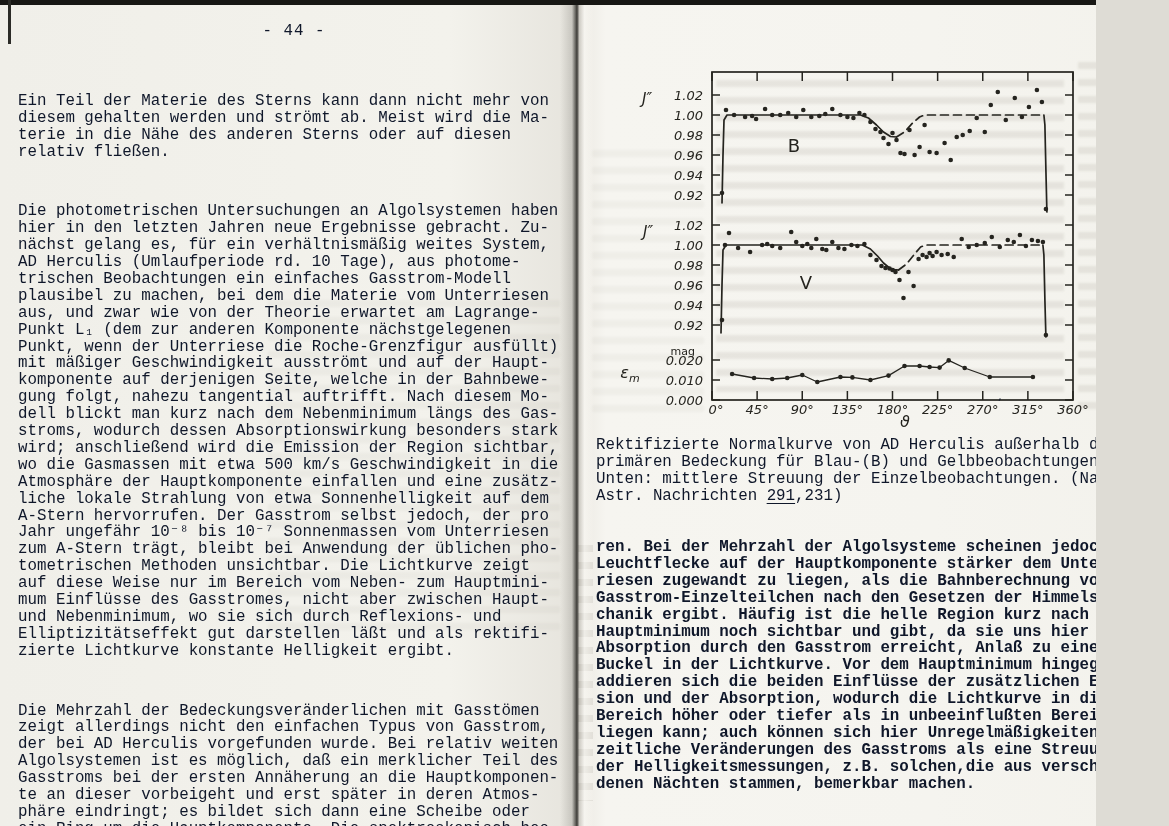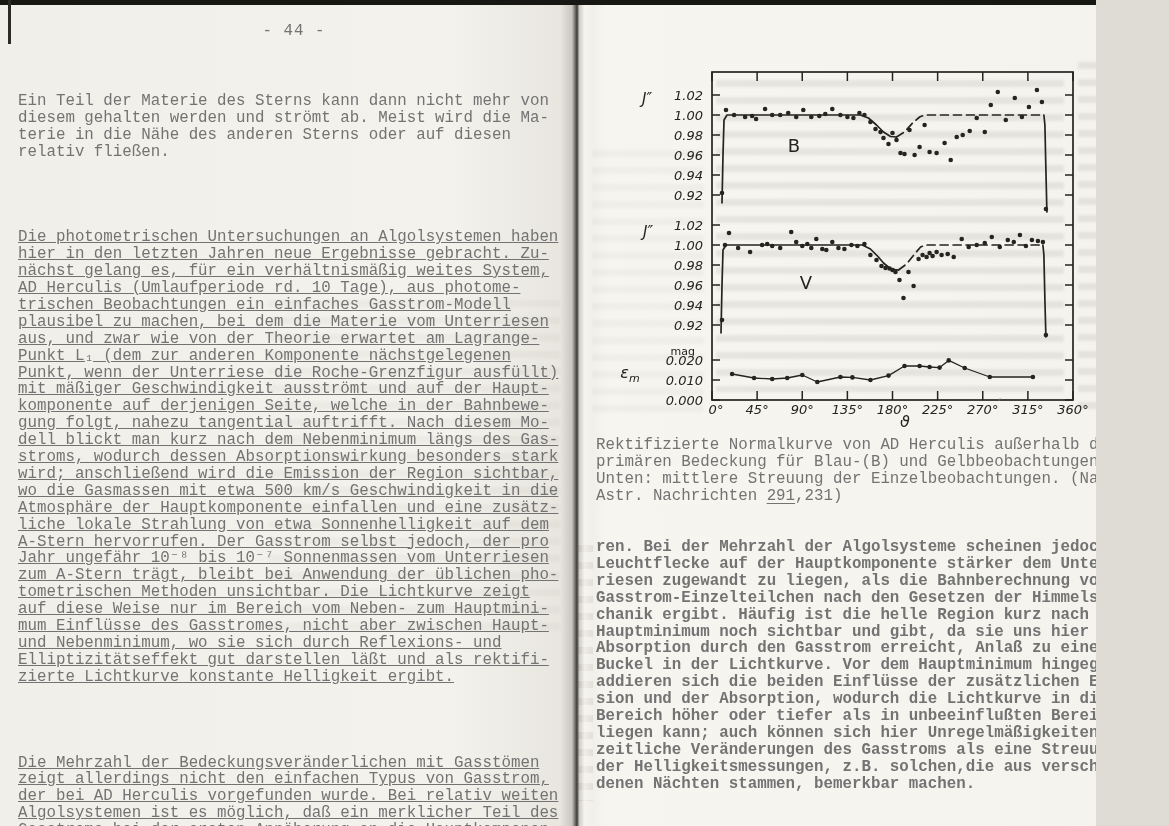--- a/index.html
+++ b/index.html
@@ -1,35 +1,35 @@
 <!DOCTYPE html>
 <html><head>
 <meta charset="utf-8">
 <style>
   html,body{margin:0;padding:0;background:#dedcd5;}
   .scan{
     position:relative;width:1096px;height:826px;overflow:hidden;
     background:#efede7;
     font-family:"Liberation Mono","DejaVu Sans Mono",monospace;
-    color:#737373;
+    color:#0f172a;
   }
   .page{position:absolute;top:0;height:826px;}
   .page-left{left:0;width:576px;background:linear-gradient(90deg,#f0efe9 0%,#f3f2ec 78%,#e6e4dd 100%);}
   .page-right{left:576px;width:593px;background:linear-gradient(90deg,#eae7e0 0%,#f6f5f0 5%,#f5f4ef 60%,#f3f2ec 100%);}
   .edge-top{position:absolute;left:0;top:0;width:1169px;height:5px;background:#171714;z-index:6;}
   .edge-left-mark{position:absolute;left:8px;top:0;width:3px;height:44px;background:#2b2b27;z-index:6;}
   .gutter{position:absolute;left:560px;top:0;width:34px;height:826px;z-index:5;
     background:linear-gradient(90deg,rgba(64,62,55,0) 0%,rgba(64,62,55,0.18) 35%,rgba(42,41,36,0.7) 46%,rgba(34,33,29,0.88) 50%,rgba(120,117,108,0.25) 57%,rgba(252,251,247,0.55) 72%,rgba(252,251,247,0) 100%);}
   .pagenum{position:absolute;top:22px;font-size:15.8px;letter-spacing:1px;z-index:4;text-align:center;white-space:pre;}
   .pn44{left:18px;width:552px;}
   .pn45{left:596px;width:532px;}
   .bodytext{position:absolute;font-size:15.8px;line-height:16.9px;white-space:pre-wrap;z-index:4;}
   .t44{left:18px;top:59px;width:556px;}
   .t44 p{margin:0;}
-  .t44 p + p{margin-top:35px;text-decoration:underline;}
+  .t44 p + p{margin-top:9px;}
   .cap45{left:596px;top:437px;width:568px;}
   .b45{left:596px;top:539px;width:570px;font-weight:bold;}
   .u{text-decoration:underline;text-underline-offset:3px;text-align:center;}
   svg.chart{position:absolute;left:0;top:0;width:1169px;height:826px;z-index:3;pointer-events:none;}
   .bleed{position:absolute;z-index:1;filter:blur(1.1px);
     background:repeating-linear-gradient(180deg,rgba(108,102,88,0.14) 0px,rgba(108,102,88,0.14) 7px,rgba(0,0,0,0) 7px,rgba(0,0,0,0) 17px);}
   .bl1{left:716px;top:80px;width:348px;height:312px;opacity:.75;}
   .bl2{left:1078px;top:62px;width:86px;height:356px;opacity:.8;}
   .bl3{left:578px;top:545px;width:15px;height:256px;opacity:.9;filter:blur(.7px);}
   .bl4{left:268px;top:300px;width:292px;height:330px;opacity:.35;}

